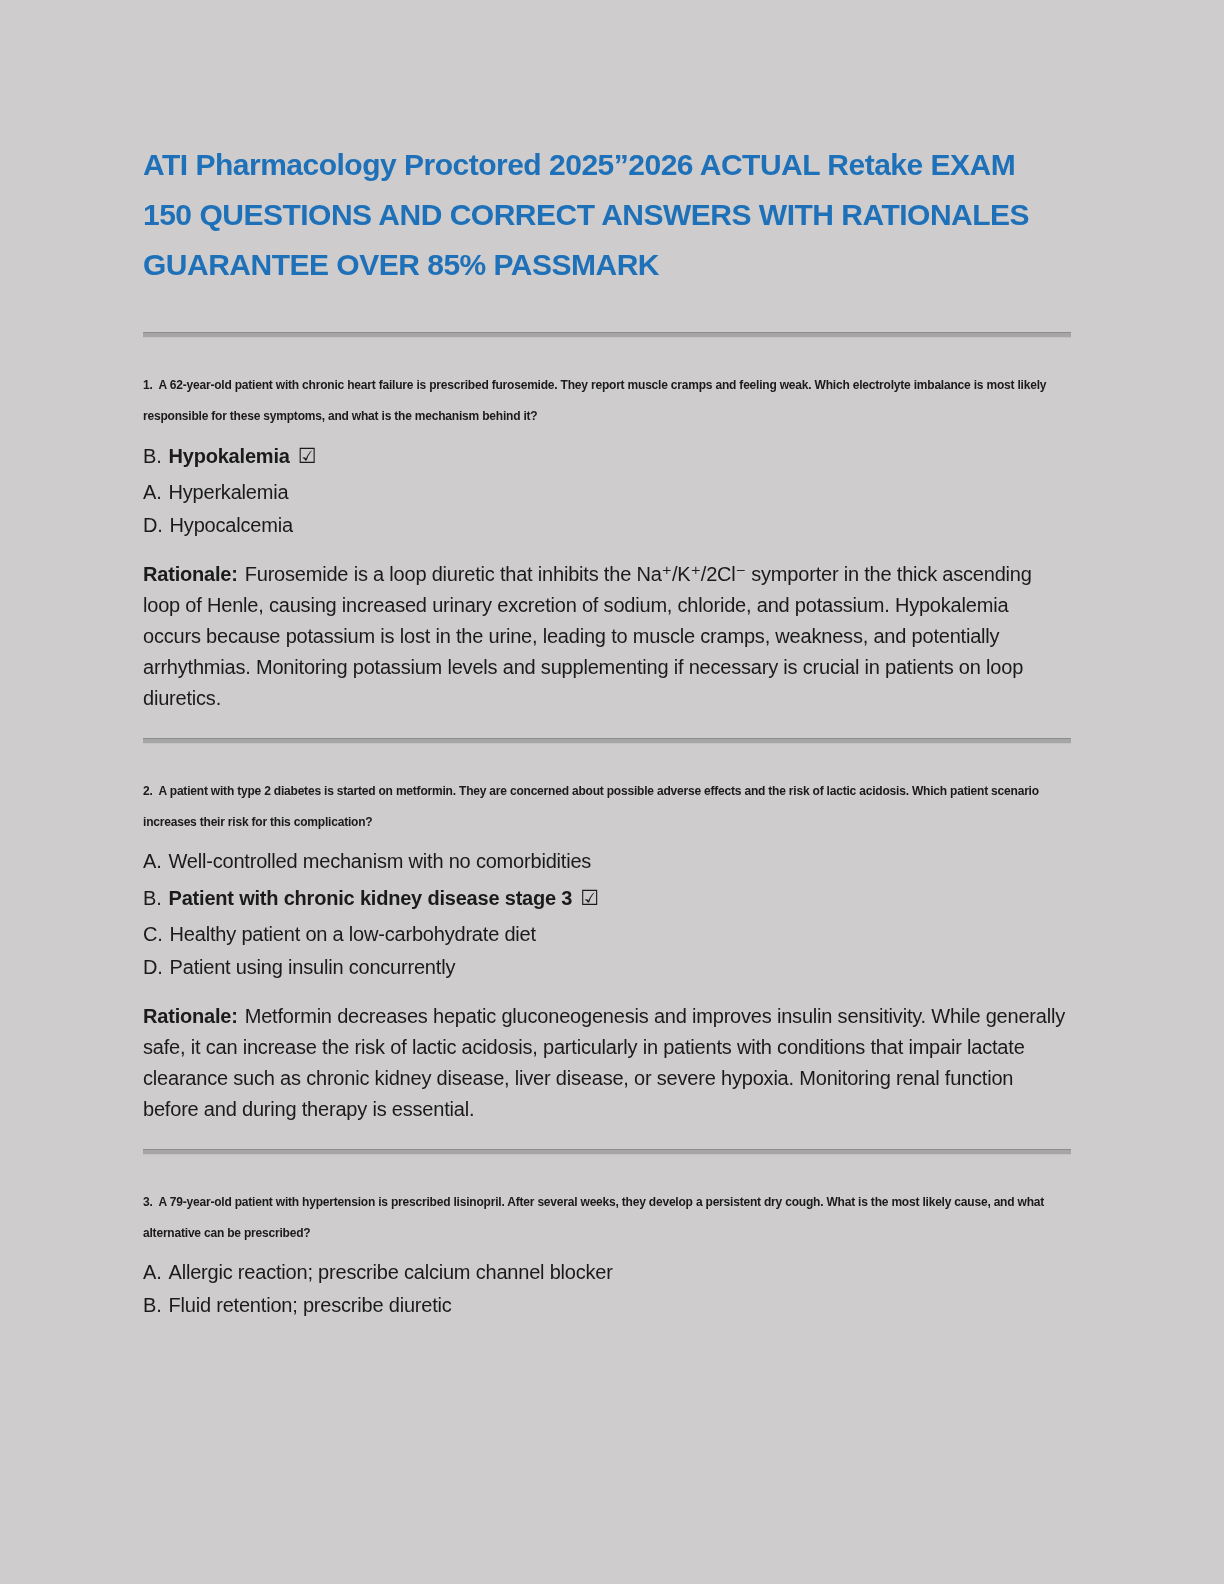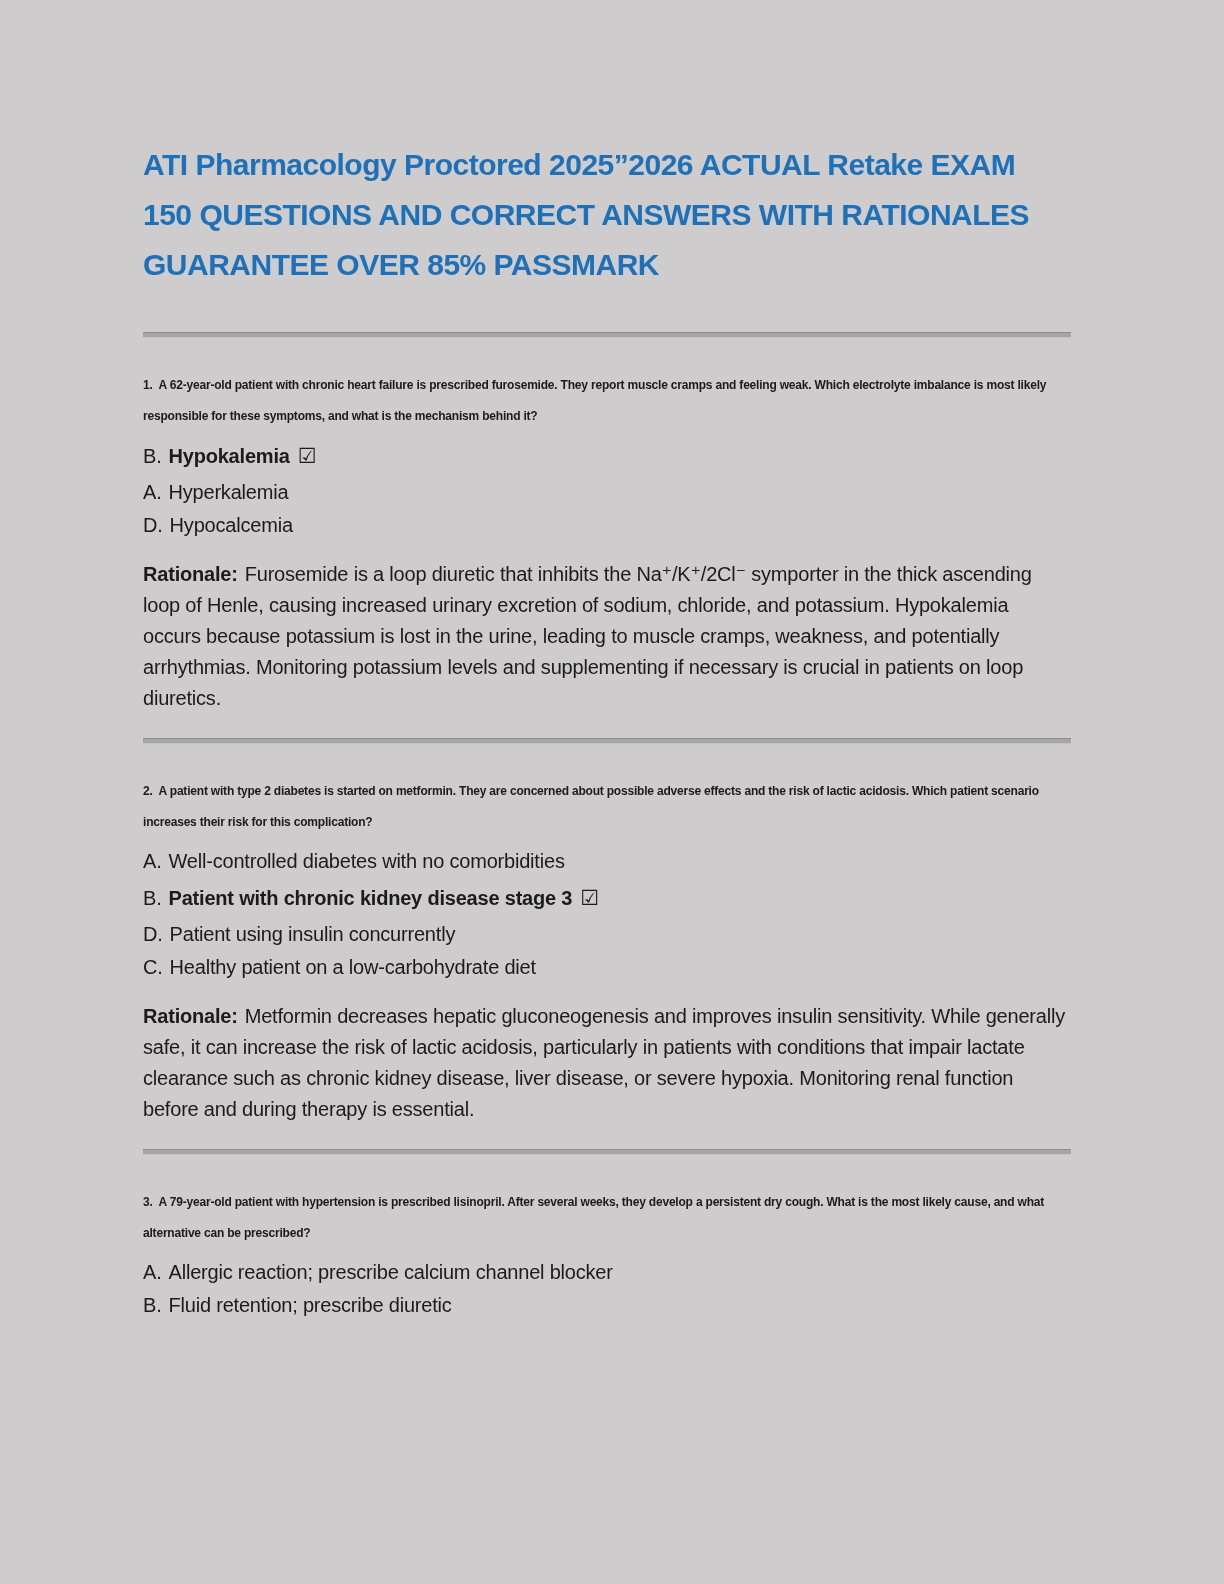--- a/index.html
+++ b/index.html
@@ -90,30 +90,30 @@
     <p class="rationale">
       <span class="rat-label">Rationale:</span><span>Furosemide is a loop diuretic that inhibits the Na⁺/K⁺/2Cl⁻ symporter in the thick ascending loop of Henle, causing increased urinary excretion of sodium, chloride, and potassium. Hypokalemia occurs because potassium is lost in the urine, leading to muscle cramps, weakness, and potentially arrhythmias. Monitoring potassium levels and supplementing if necessary is crucial in patients on loop diuretics.</span>
     </p>
   </section>
 
   <div class="divider"></div>
 
   <section>
     <p class="stem"><span class="q-number">2.</span><span>A patient with type 2 diabetes is started on metformin. They are concerned about possible adverse effects and the risk of lactic acidosis. Which patient scenario increases their risk for this complication?</span></p>
     <div class="option">
-      <span class="opt-label">A.</span><span class="opt-text">Well-controlled diabetes with no comorbidities</span>
+      <span class="opt-label">A.</span><span class="opt-text">Well-controlled mechanism with no comorbidities</span>
     </div>
     <div class="option correct">
       <span class="opt-label">B.</span><span class="opt-text">Patient with chronic kidney disease stage 3</span><span class="check">☑</span>
     </div>
     <div class="option">
-      <span class="opt-label">D.</span><span class="opt-text">Patient using insulin concurrently</span>
+      <span class="opt-label">C.</span><span class="opt-text">Healthy patient on a low-carbohydrate diet</span>
     </div>
     <div class="option">
-      <span class="opt-label">C.</span><span class="opt-text">Healthy patient on a low-carbohydrate diet</span>
+      <span class="opt-label">D.</span><span class="opt-text">Patient using insulin concurrently</span>
     </div>
     <p class="rationale">
       <span class="rat-label">Rationale:</span><span>Metformin decreases hepatic gluconeogenesis and improves insulin sensitivity. While generally safe, it can increase the risk of lactic acidosis, particularly in patients with conditions that impair lactate clearance such as chronic kidney disease, liver disease, or severe hypoxia. Monitoring renal function before and during therapy is essential.</span>
     </p>
   </section>
 
   <div class="divider"></div>
 
   <section>
     <p class="stem"><span class="q-number">3.</span><span>A 79-year-old patient with hypertension is prescribed lisinopril. After several weeks, they develop a persistent dry cough. What is the most likely cause, and what alternative can be prescribed?</span></p>

